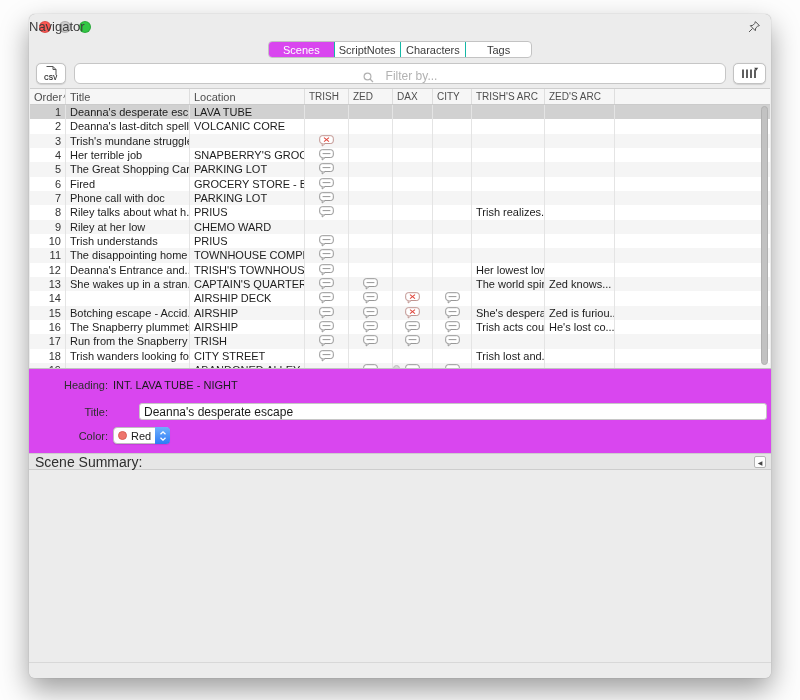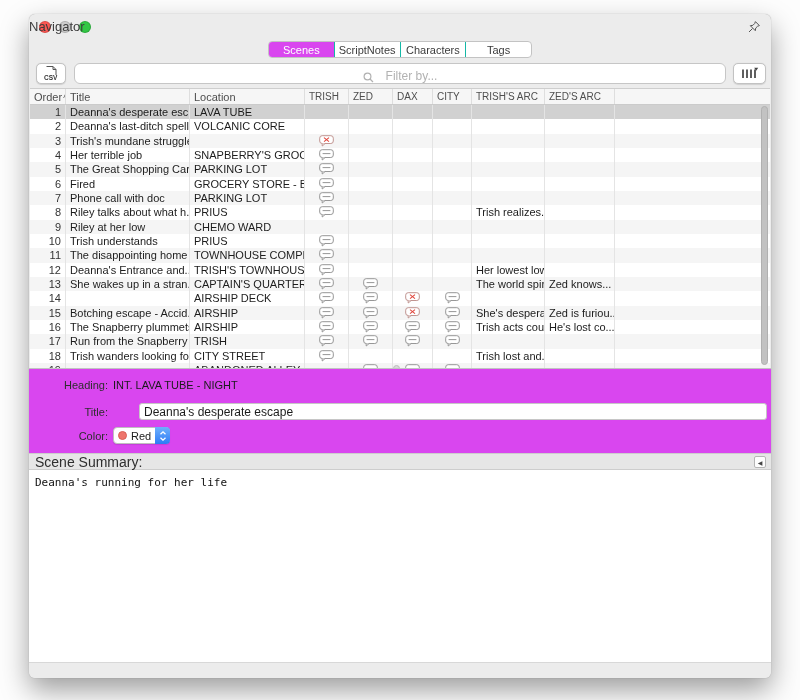--- a/index.html
+++ b/index.html
@@ -616,18 +616,15 @@
       </div>
     </div>
   </div>
 
   <div class="summary-bar">
     <div class="summary-label">Scene Summary:</div>
     <div class="collapse-btn">
       <span>◀</span>
     </div>
   </div>
-  <div class="summary-area">
-    <span>Deanna's running for her life</span>
-  </div>
 
   <div class="bottom-bar"></div>
 </div>
 
 </body></html>

